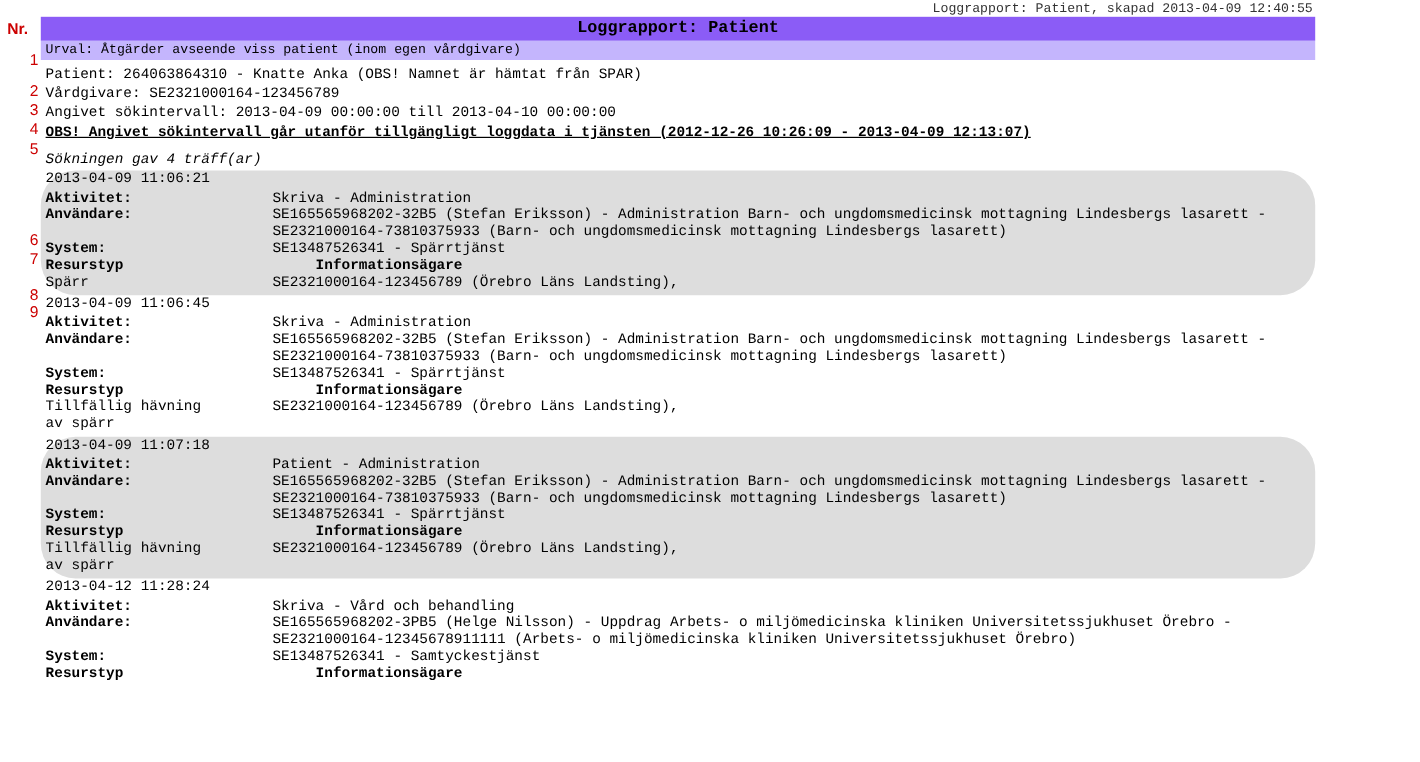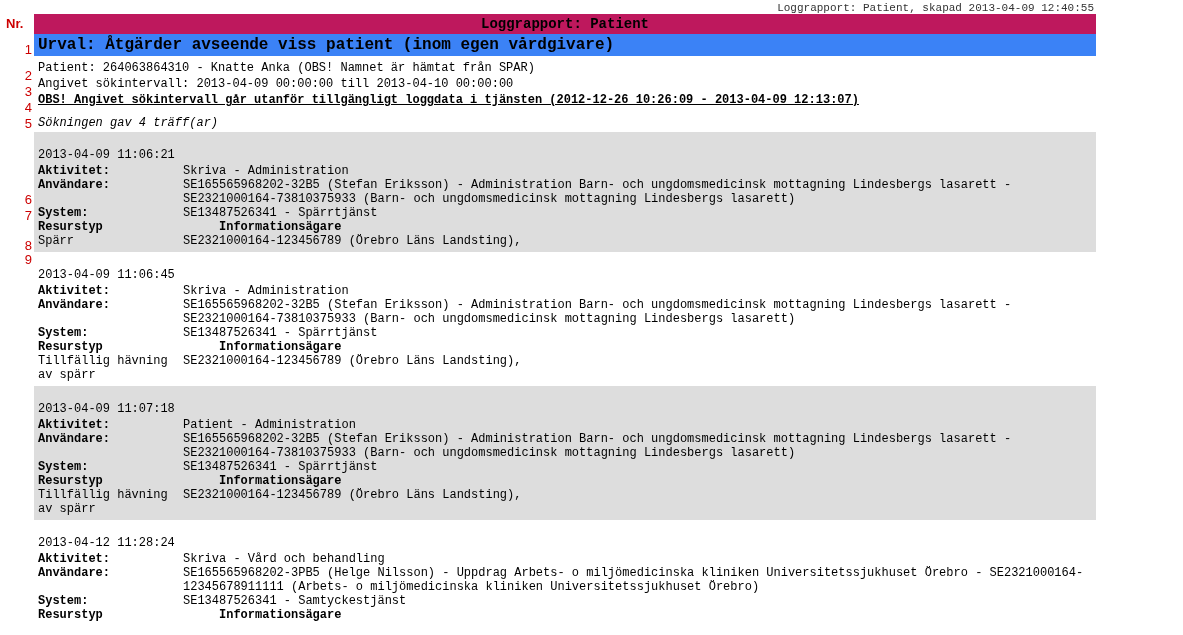--- a/index.html
+++ b/index.html
@@ -37,57 +37,58 @@
     font-family: Arial, Helvetica, sans-serif;
     font-size: 13px;
     width: 14px;
     text-align: right;
   }
   .content {
     margin-left: 34px;
     margin-right: 4px;
   }
   .title-bar {
-    background: #be185d;
+    background: #8b5cf6;
     text-align: center;
     font-weight: bold;
     padding: 2px 0;
     font-size: 14px;
   }
   .urval-bar {
-    background: #3b82f6;
+    background: #c4b5fd;
     padding: 2px 4px;
-    font-size: 16px;
-    font-weight: bold;
+    font-size: 11px;
   }
   .meta-lines {
     padding: 4px 4px 2px 4px;
   }
   .meta-lines div {
     line-height: 16px;
   }
   .obs {
     font-weight: bold;
     text-decoration: underline;
   }
   .result-count {
     font-style: italic;
     padding: 6px 4px 2px 4px;
   }
   .entry {
-    padding: 16px 4px 4px 4px;
+    padding: 0 4px 4px 4px;
+    border-radius: 29px;
   }
   .entry.odd {
     background: #dddddd;
   }
   .entry-ts {
     margin-bottom: 2px;
   }
   .row {
     display: flex;
+    gap: 44px;
   }
   .row .label {
     width: 145px;
     flex: 0 0 145px;
     font-weight: bold;
   }
   .row .value {
     flex: 1;
   }
   .row .value.bold, .row .label.bold {
@@ -126,20 +127,21 @@
   <div class="annot a8">8</div>
   <div class="annot a9">9</div>
 
   <div class="content">
 
     <div class="title-bar">Loggrapport: Patient</div>
     <div class="urval-bar">Urval: Åtgärder avseende viss patient (inom egen vårdgivare)</div>
 
     <div class="meta-lines">
       <div>Patient: 264063864310 - Knatte Anka (OBS! Namnet är hämtat från SPAR)</div>
+      <div>Vårdgivare: SE2321000164-123456789</div>
       <div>Angivet sökintervall: 2013-04-09 00:00:00 till 2013-04-10 00:00:00</div>
       <div class="obs">OBS! Angivet sökintervall går utanför tillgängligt loggdata i tjänsten (2012-12-26 10:26:09 - 2013-04-09 12:13:07)</div>
     </div>
 
     <div class="result-count">Sökningen gav 4 träff(ar)</div>
 
     <div class="entry odd">
       <div class="entry-ts">2013-04-09 11:06:21</div>
       <div class="row">
         <div class="label">Aktivitet:</div>

